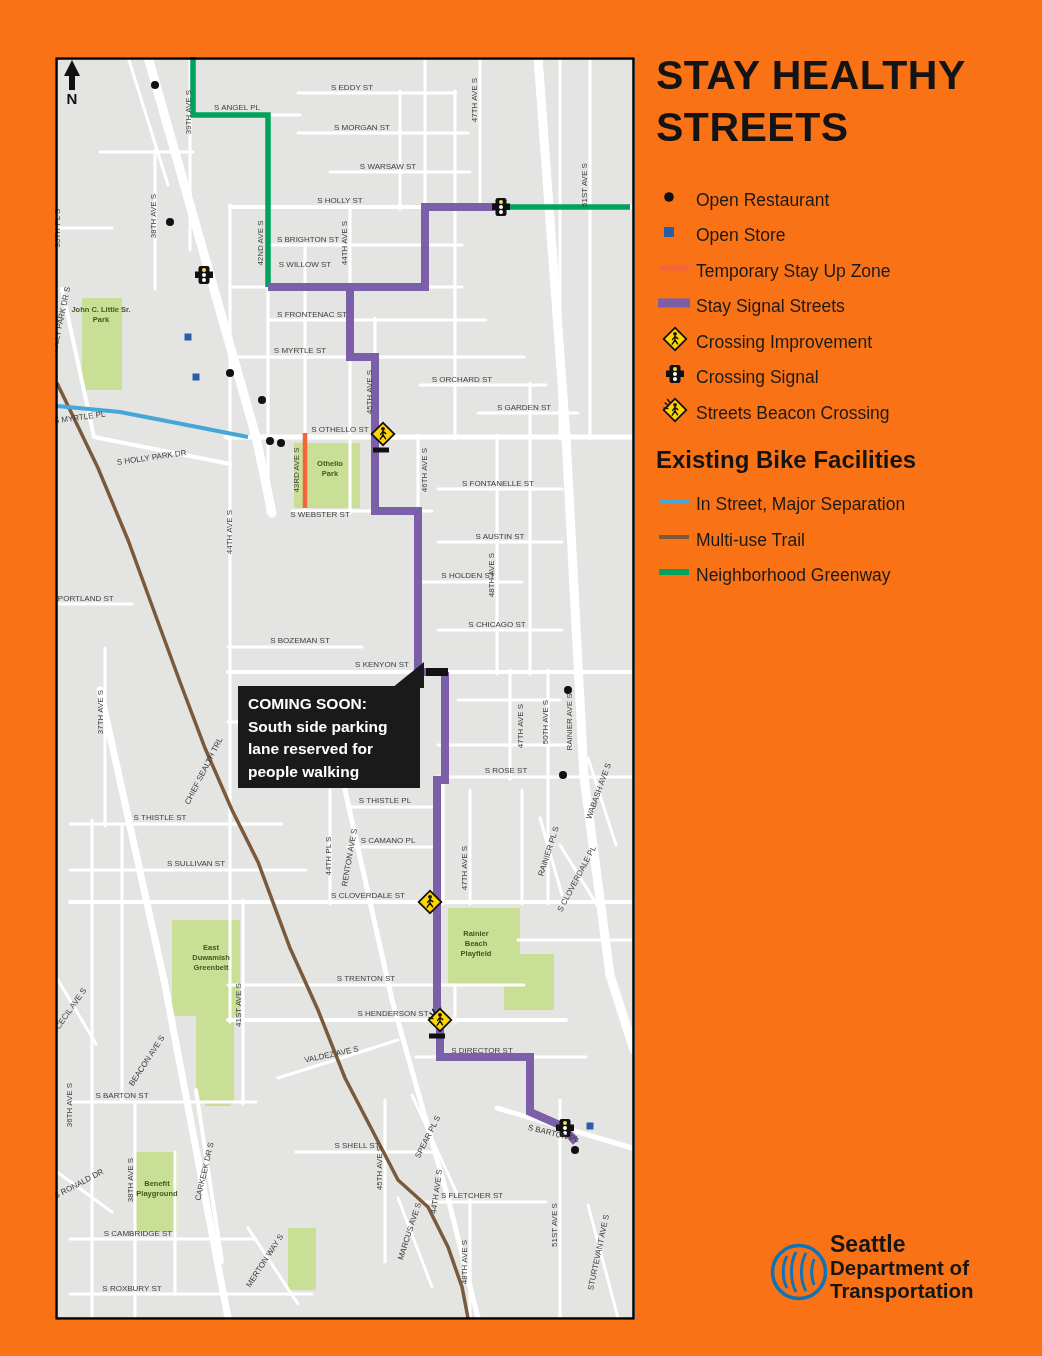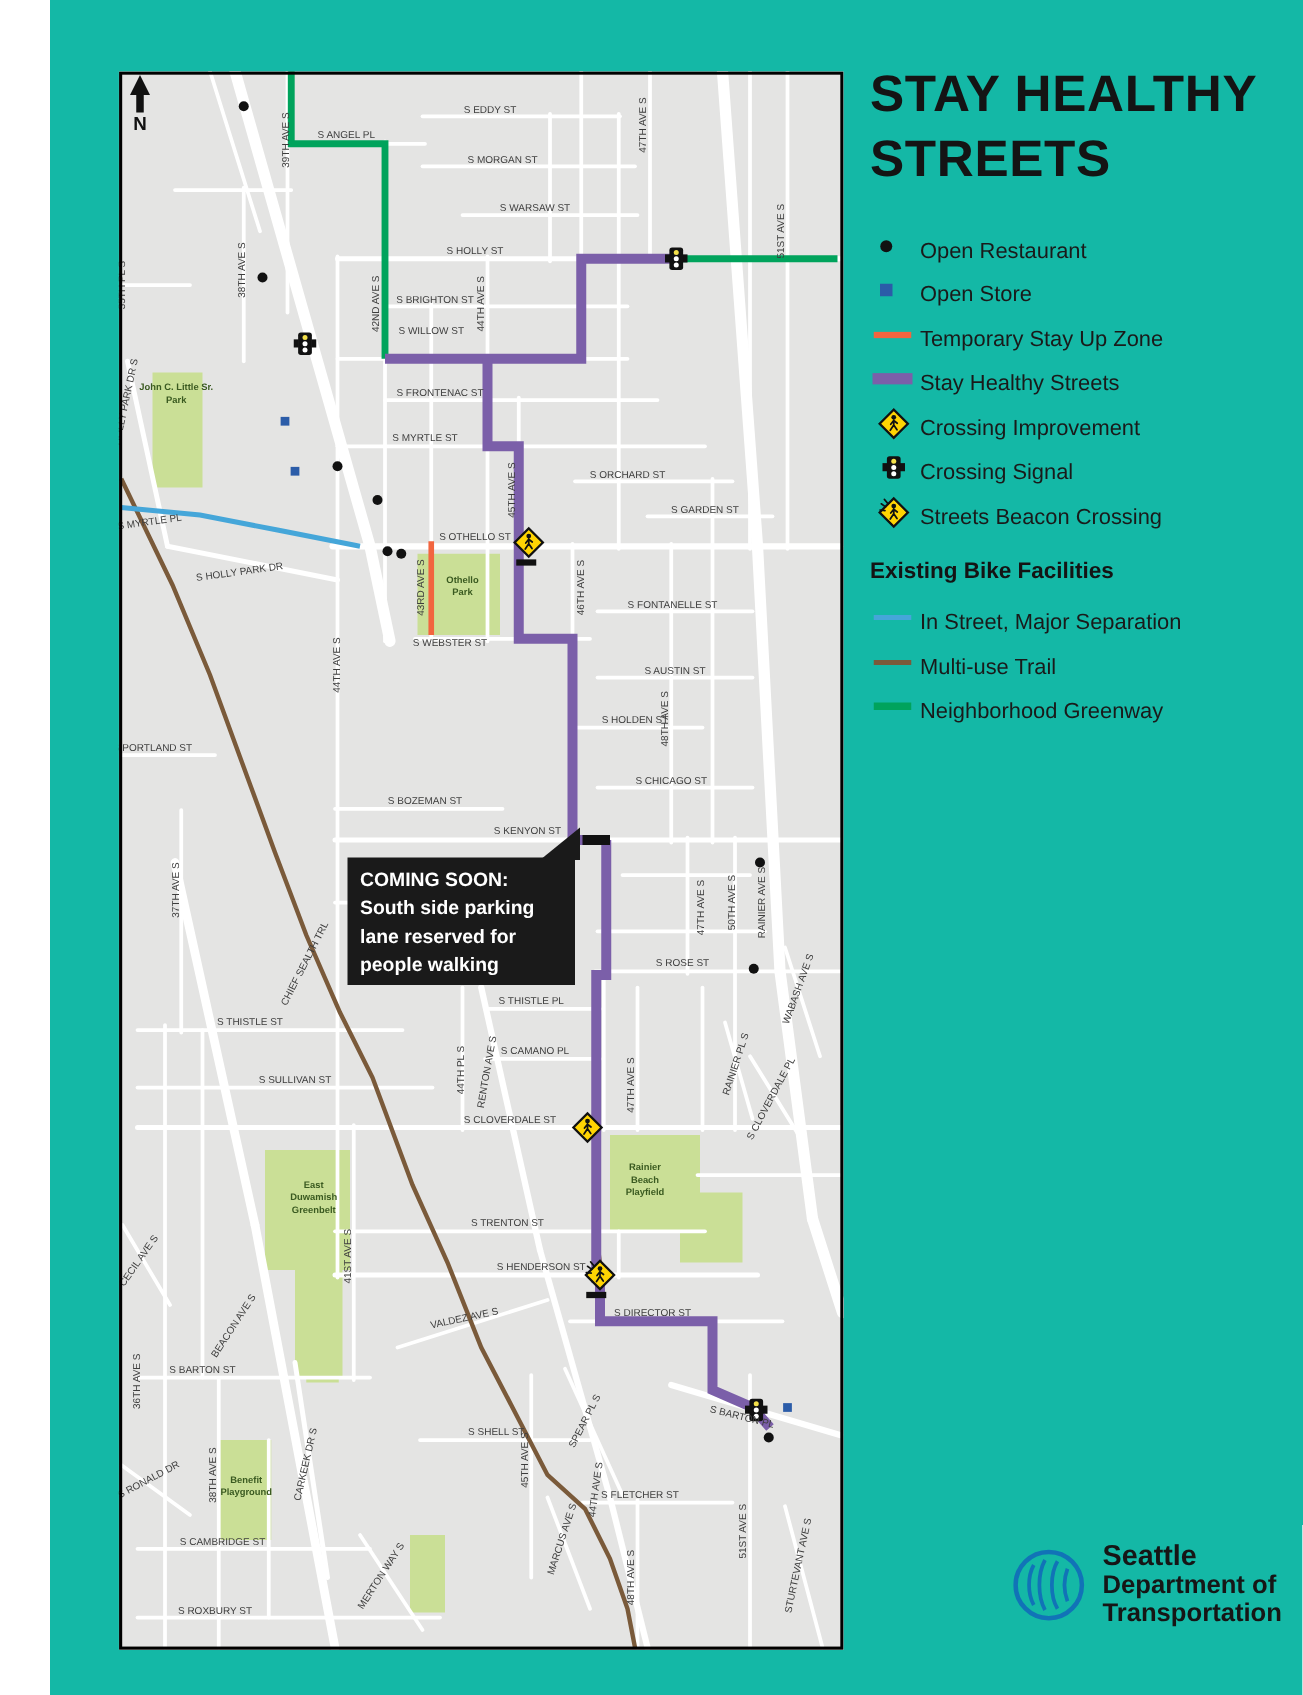--- a/index.html
+++ b/index.html
@@ -1,27 +1,27 @@
 <!DOCTYPE html>
 <html><head>
 <meta charset="utf-8">
 <style>
   html,body{margin:0;padding:0;background:#ffffff;}
   body{width:1042px;height:1356px;position:relative;font-family:"Liberation Sans",sans-serif;-webkit-font-smoothing:antialiased;}
-  .page{position:absolute;inset:0;background:#14b8a6;overflow:hidden;margin-left:40px;}
+  .page{position:absolute;inset:0;background:#f97316;overflow:hidden;}
   #map-svg{position:absolute;left:55px;top:57px;width:580px;height:1263px;display:block;}
   .right-col{position:absolute;left:656px;top:50px;width:350px;}
   .title{margin:0;font-size:41px;font-weight:800;letter-spacing:.5px;line-height:1.26;color:#141414;}
   .subtitle{margin:34px 0 0;font-size:21.5px;font-weight:700;color:#141414;}
   .legend-list{margin-top:22px;}
   .lrow{display:flex;align-items:flex-end;height:35.5px;}
   .lsym{flex:0 0 40px;width:40px;display:flex;align-items:center;}
   .llabel{font-size:17.5px;color:#1a1a1a;}
-  .bike-heading{margin:22px 0 2px;font-size:18px;font-weight:700;color:#141414;}
-  .logo-row{position:absolute;left:768px;top:1232px;display:flex;align-items:center;gap:12px;}
+  .bike-heading{margin:22px 0 2px;font-size:24px;font-weight:700;color:#141414;}
+  .logo-row{position:absolute;left:768px;top:1232px;display:flex;align-items:flex-end;}
   .logo-text{color:#161616;}
   .logo-text .brand{font-size:23px;font-weight:700;line-height:1.1;}
   .logo-text .dept{font-size:20.5px;line-height:1.12;font-weight:bold;}
 </style>
 </head>
 <body>
 
 <div class="page">
 
   <svg id="map-svg" viewBox="55 57 580 1263">
@@ -353,21 +353,21 @@
           <div class="llabel">Temporary Stay Up Zone</div>
         </div>
         <div class="lrow">
           <div class="lsym">
             <svg viewBox="-19 -14 38 28" width="38" height="28">
               <g>
                 <rect x="-17" y="-4.5" width="32" height="9" fill="#7b5fa9"></rect>
               </g>
             </svg>
           </div>
-          <div class="llabel">Stay Healthy Streets</div>
+          <div class="llabel">Stay Signal Streets</div>
         </div>
         <div class="lrow">
           <div class="lsym">
             <svg viewBox="-19 -14 38 28" width="38" height="28">
               <g>
                 <rect x="-8" y="-8" width="16" height="16" fill="#ffd403" stroke="#111111" stroke-width="1.8" transform="rotate(45)"></rect>
                 <circle cx="0" cy="-5.2" r="1.9" fill="#111111"></circle>
                 <path d="M0,-3 L0,1 M0,1 L-2.8,5.2 M0,1 L2.6,4.8 M-2.4,0.4 L0,-2.6 L2.8,-0.4" fill="none" stroke="#111111" stroke-width="1.4" stroke-linecap="round"></path>
               </g>
             </svg>

